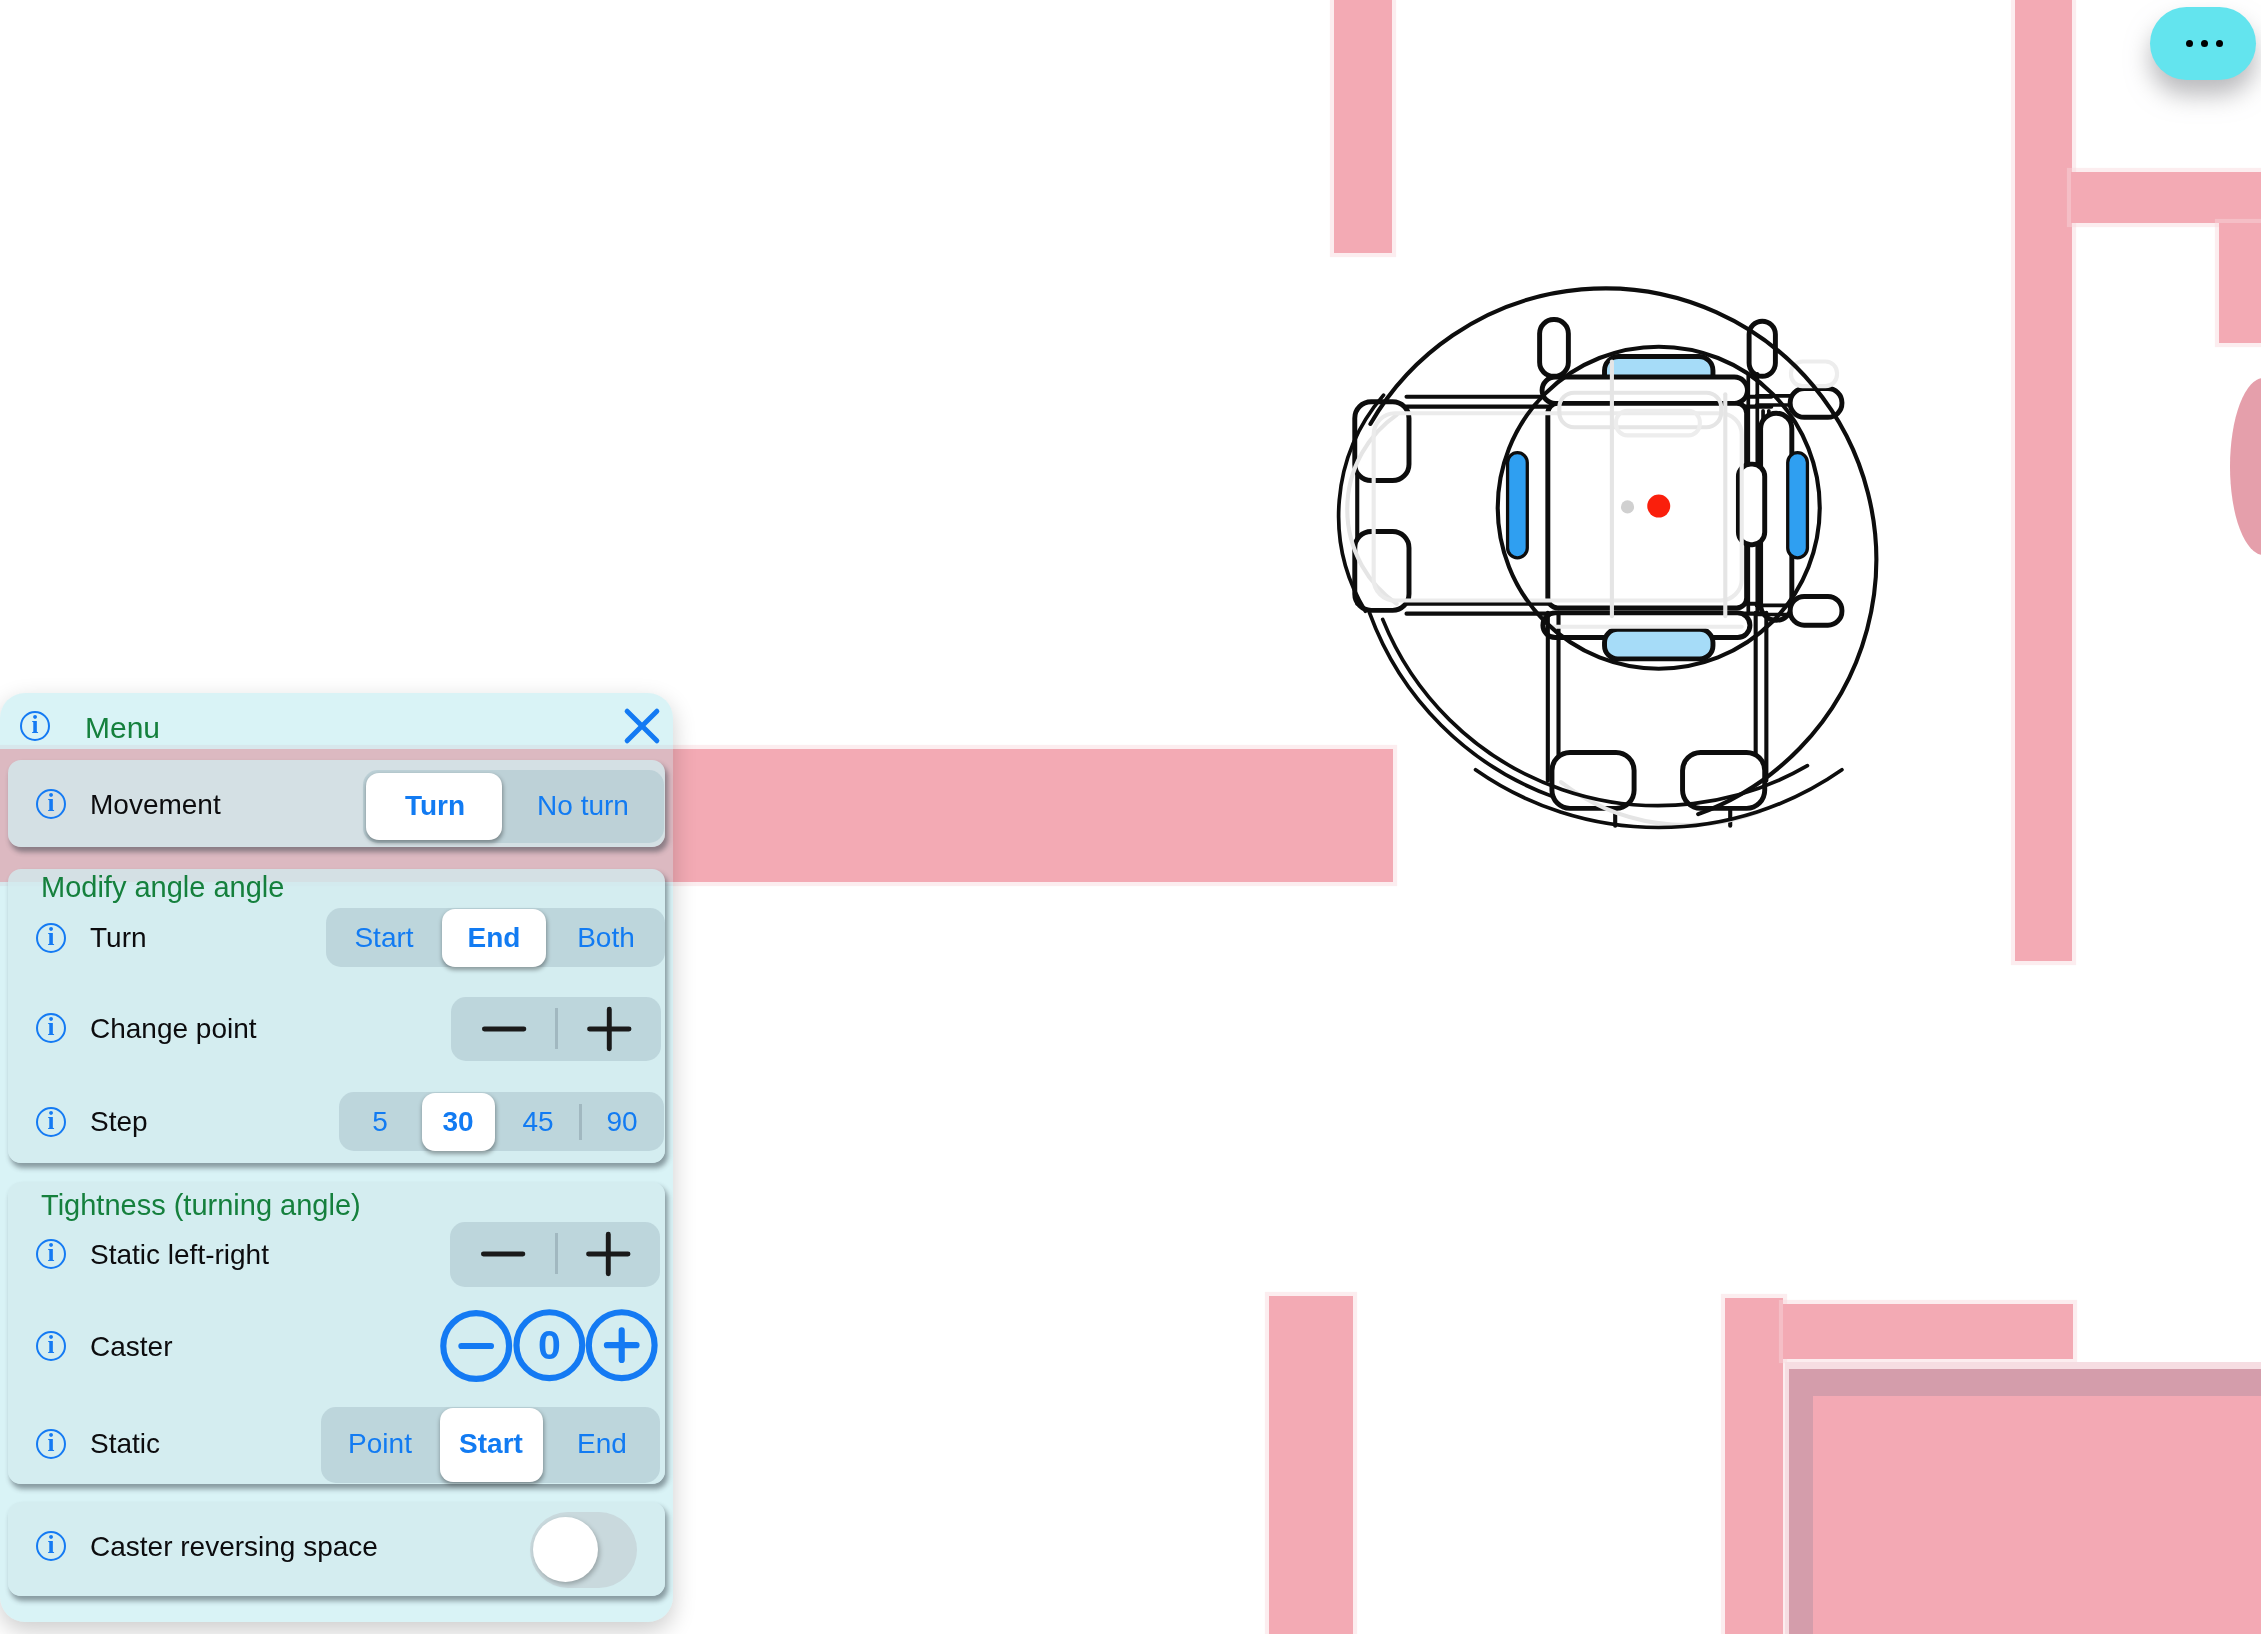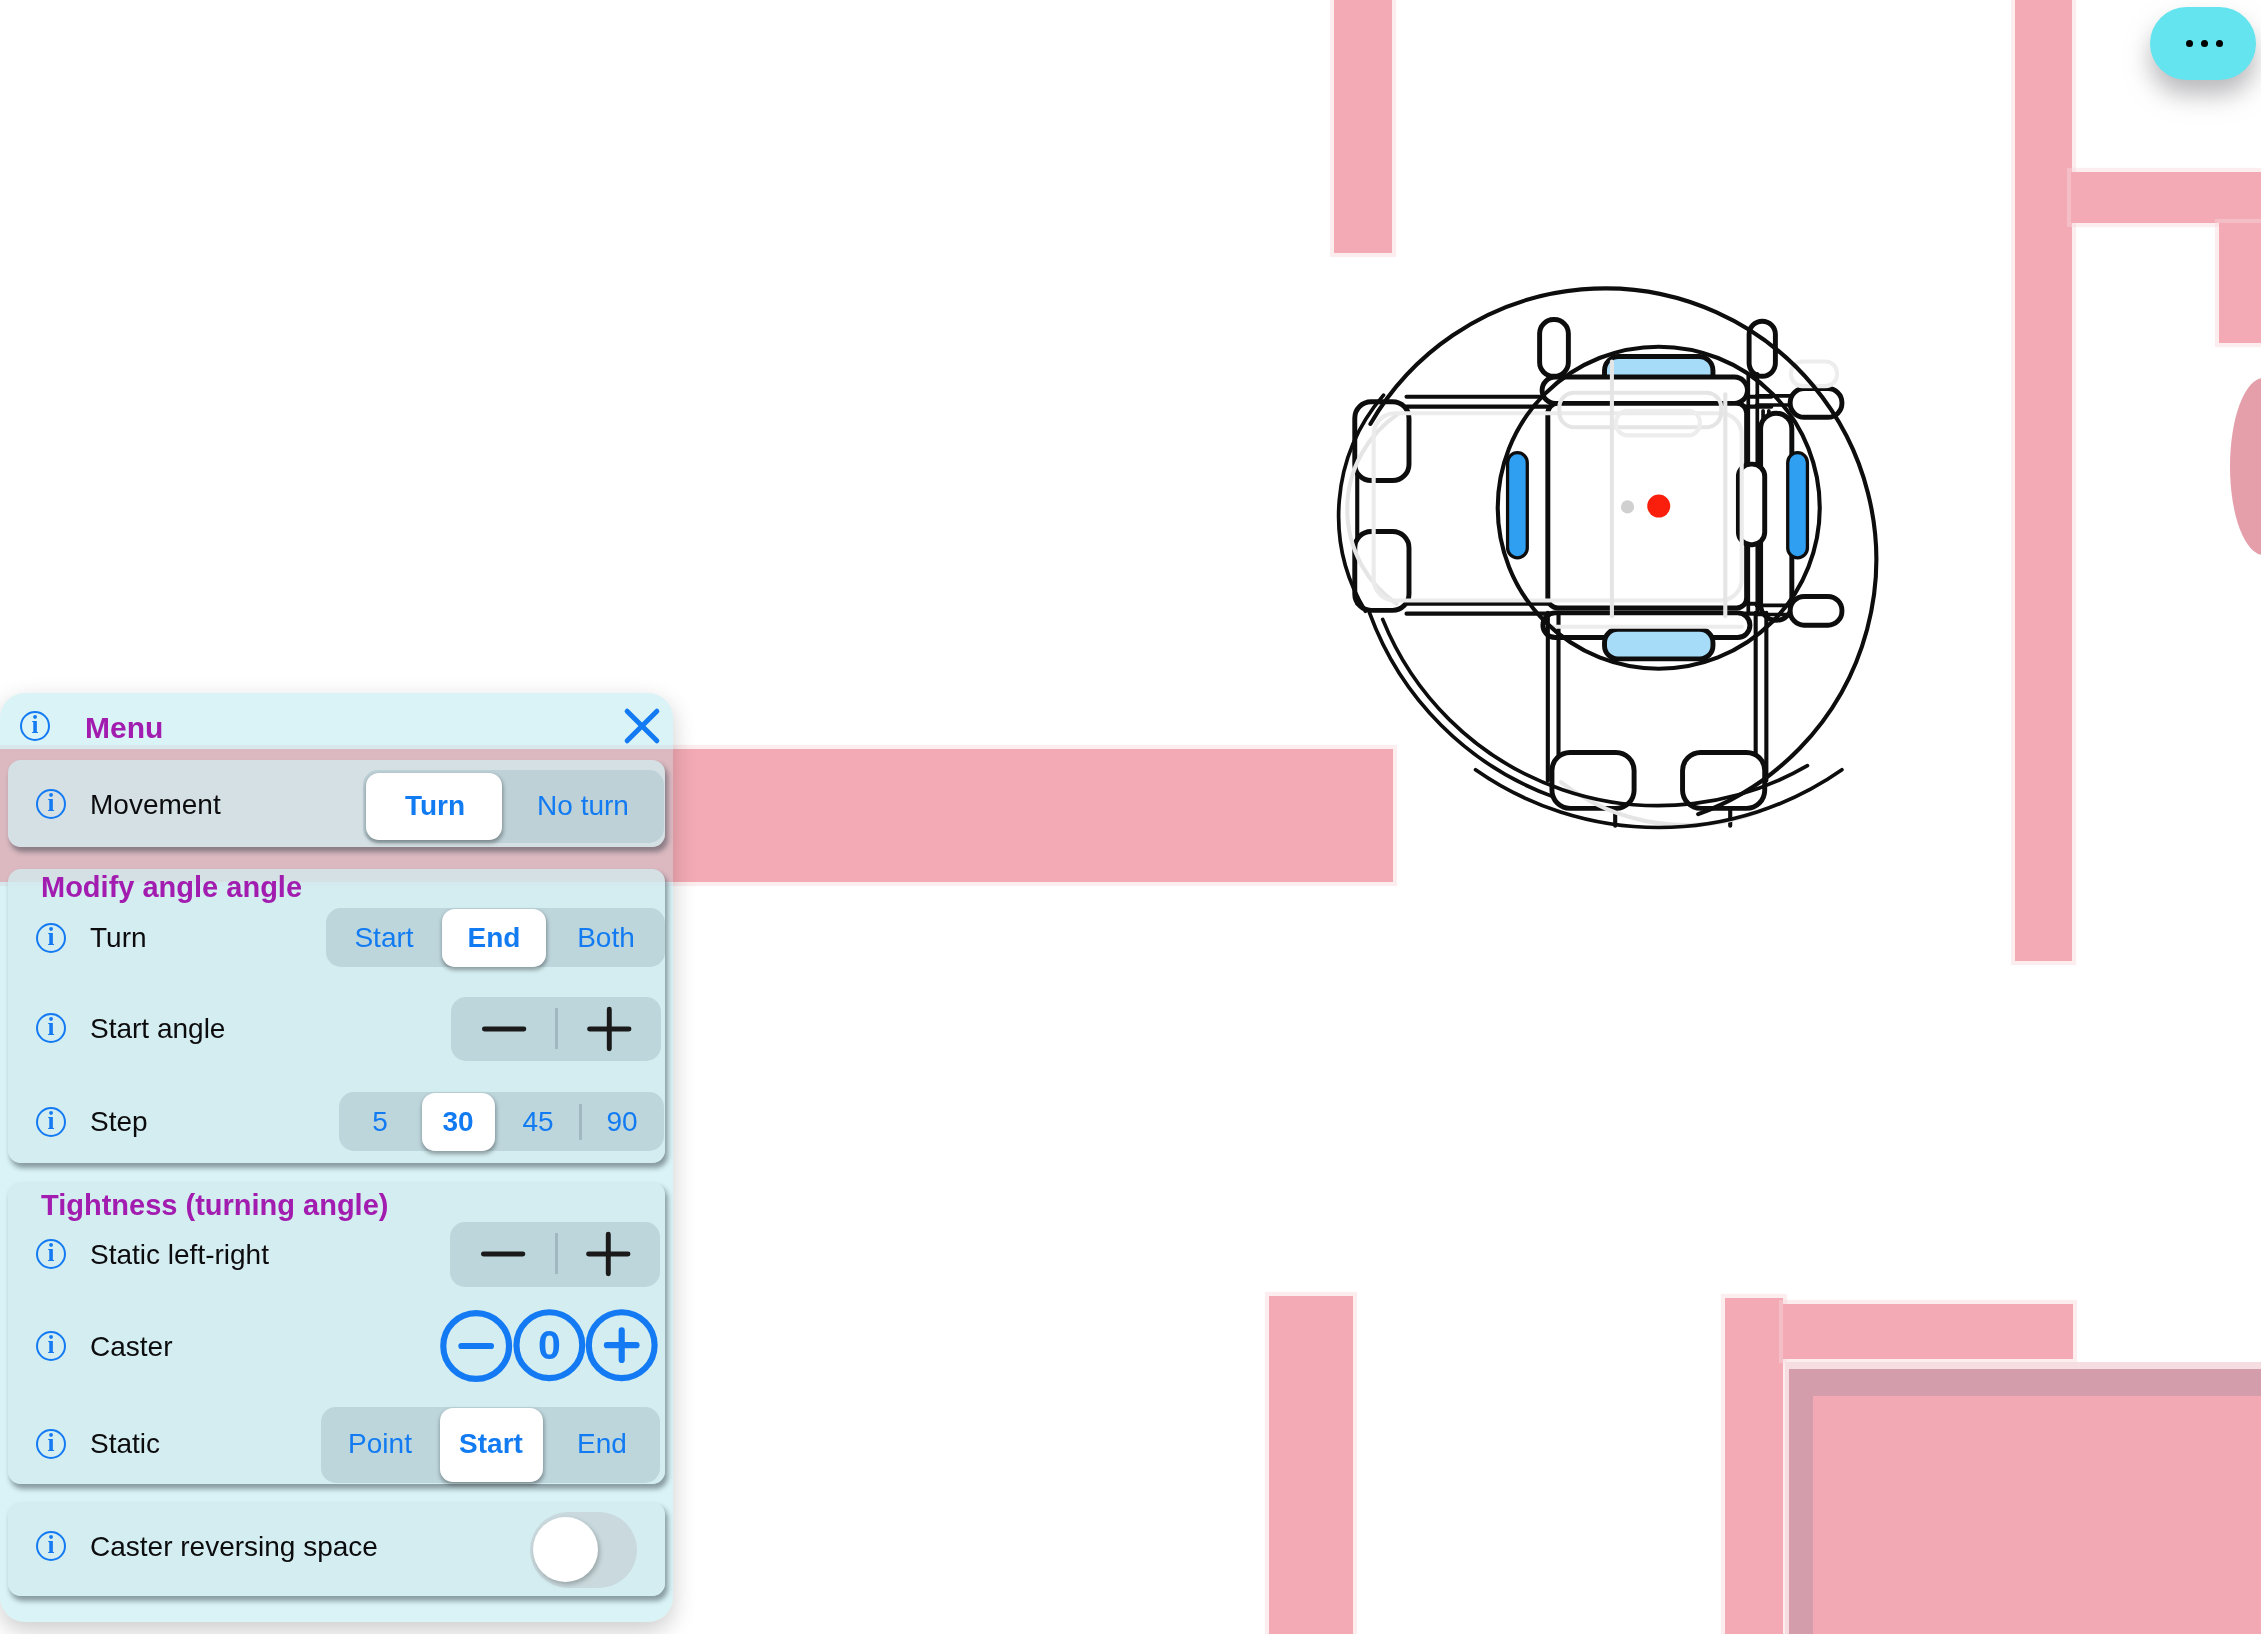--- a/index.html
+++ b/index.html
@@ -4,21 +4,21 @@
 <style>
   html,body{margin:0;padding:0;}
   body{width:2261px;height:1634px;overflow:hidden;position:relative;background:#ffffff;
        font-family:"Liberation Sans", sans-serif;}
   .abs{position:absolute;}
   .wall{position:absolute;background:#f3aab4;box-shadow:0 0 0 4.1px rgba(249,214,220,0.45);}
   .card{position:absolute;left:8.2px;width:657px;border-radius:13px;
         background:rgba(210,234,238,0.78);
         box-shadow:2.5px 4.1px 5.8px rgba(40,50,60,0.45);}
   .lbl{position:absolute;font-size:28px;color:#0c0c0e;transform:translateY(-50%);white-space:nowrap;}
-  .ttl{position:absolute;font-size:29px;font-weight:700;color:#a21caf;transform:translateY(-50%);white-space:nowrap;}
+  .ttl{position:absolute;font-size:29px;font-weight:400;color:#15803d;transform:translateY(-50%);white-space:nowrap;}
   .info{position:absolute;width:30px;height:30px;border-radius:50%;transform:translate(-50%,-50%);
         border:2.5px solid #147af3;box-sizing:border-box;color:#147af3;
         font-family:"Liberation Serif",serif;font-weight:700;font-style:normal;
         font-size:25px;text-align:center;line-height:24px;}
   .seg-track{position:absolute;border-radius:15px;background:rgba(174,198,206,0.60);}
   .seg-sel{position:absolute;background:#ffffff;border-radius:13px;
            box-shadow:0.8px 2.5px 4.1px rgba(0,0,0,0.35);}
   .seg-lbl{position:absolute;font-size:28px;color:#127bf2;transform:translate(-50%,-50%);white-space:nowrap;}
   .seg-div{position:absolute;width:2.5px;background:rgba(110,130,140,0.35);}
   .stepper{position:absolute;border-radius:15px;background:rgba(174,198,206,0.60);}
@@ -164,21 +164,21 @@
 <div class="lbl" style="left:90px;top:938px;">Turn</div>
 
 <div class="seg-track" style="left:326px;top:908px;width:339px;height:59px;"></div>
 <div class="seg-sel" style="left:442px;top:909px;width:104px;height:58px;"></div>
 <div class="seg-lbl" style="left:384px;top:938px;">Start</div>
 <div class="seg-lbl" style="left:494px;top:938px;font-weight:700;">End</div>
 <div class="seg-lbl" style="left:606px;top:938px;">Both</div>
 
 <div class="info" style="left:51px;top:1028px;">i</div>
 
-<div class="lbl" style="left:90px;top:1029px;">Start angle</div>
+<div class="lbl" style="left:90px;top:1029px;">Change point</div>
 
 <div class="stepper" style="left:451px;top:997px;width:210px;height:64px;"></div>
 <div class="seg-div" style="left:555px;top:1008px;height:41px;"></div>
 <svg class="abs" style="left:481px;top:1006px;" width="181" height="46" viewBox="0 0 220 56" fill="none">
   <path d="M4 28 H52" stroke="#1a1a1a" stroke-width="6" stroke-linecap="round"></path>
   <path d="M132 28 H180 M156 4 V52" stroke="#1a1a1a" stroke-width="6" stroke-linecap="round"></path>
 </svg>
 
 <div class="info" style="left:51px;top:1122px;">i</div>
 

